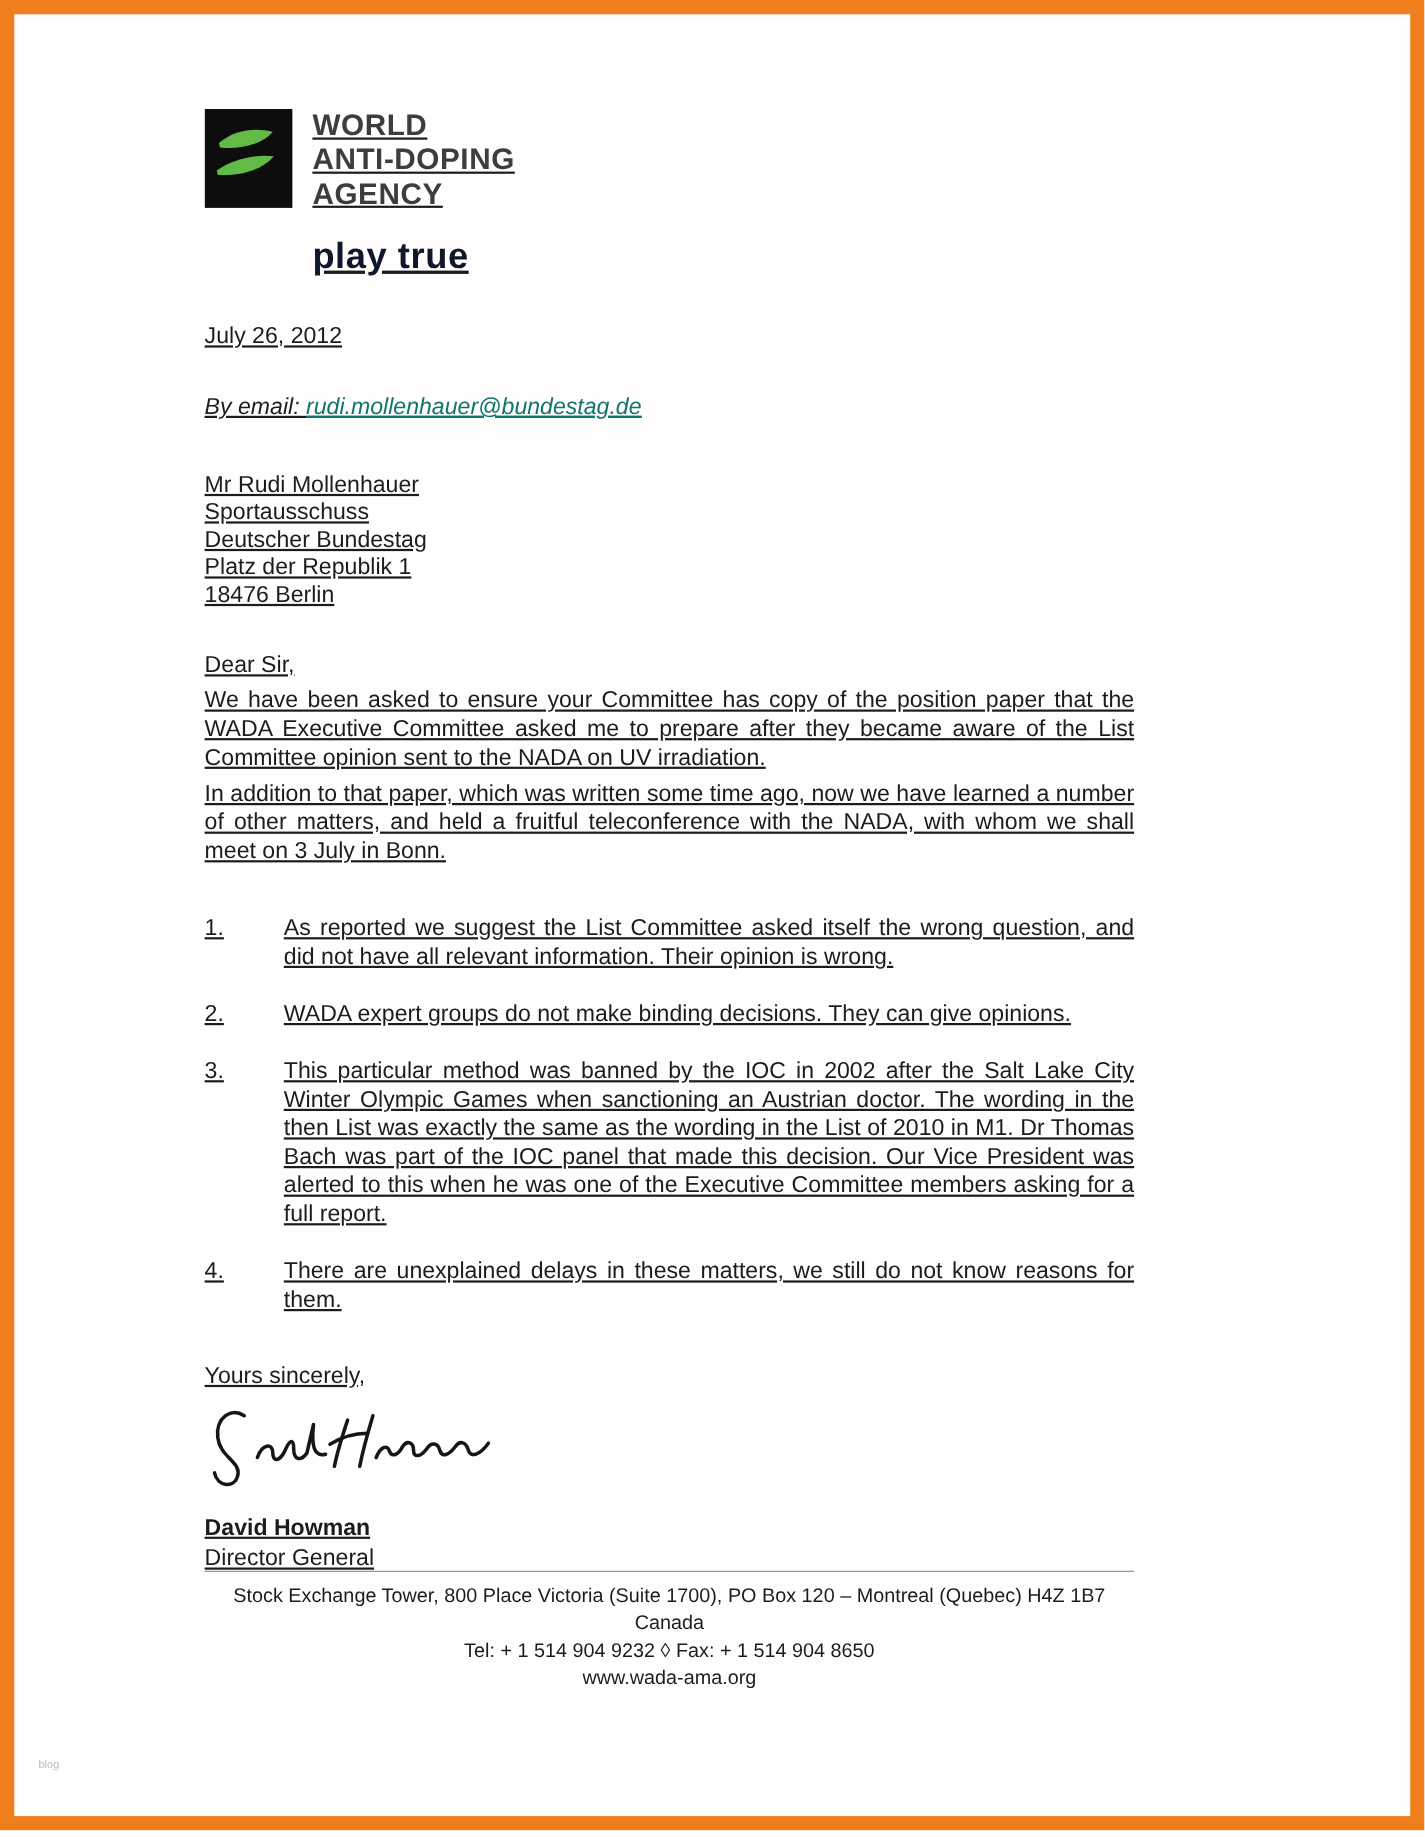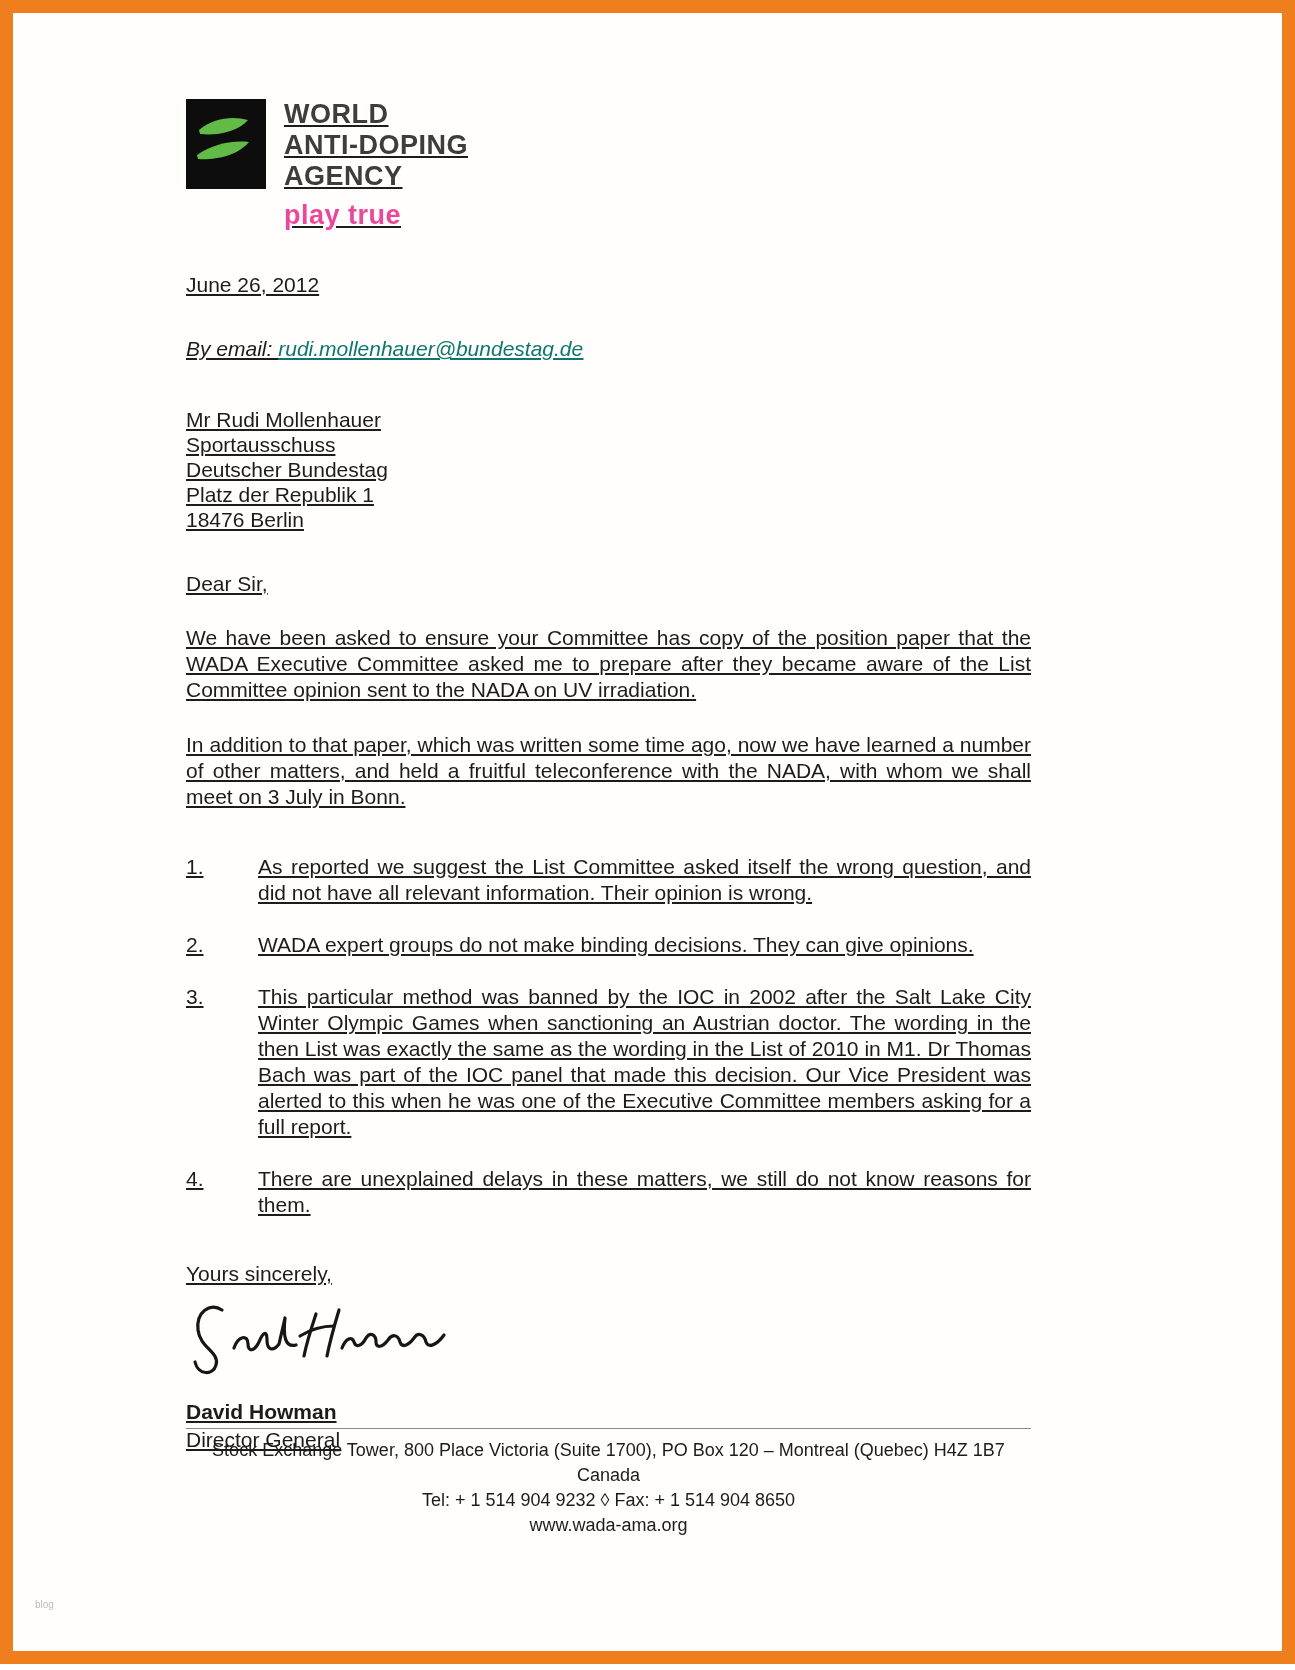--- a/index.html
+++ b/index.html
@@ -14,29 +14,29 @@
     overflow:hidden;
     text-decoration:underline;
   }
   .content { margin-left:173px; width:845px; }
 
   
   .logo-row { display:flex; padding-top:86px; }
   .logo-mark svg { display:block; }
   .logo-text { margin-left:18px; }
   .logo-line { font-size:27px; font-weight:700; line-height:31px; color:#3d3d3c; letter-spacing:0.5px; }
-  .logo-tagline { margin-top:8px; font-size:27px; font-weight:700; color:#ec4899; letter-spacing:0.5px; }
+  .logo-tagline { margin-top:22px; font-size:33px; font-weight:700; color:#0f172a; letter-spacing:0.5px; }
 
   
   .date { margin-top:42px; font-size:21px; }
   .email-line { margin-top:40px; font-size:21px; font-style:italic; }
   .email-link { color:#0f766e; text-decoration:underline; cursor:pointer; }
   .address { margin-top:46px; font-size:21px; line-height:25px; }
   .salutation { margin-top:40px; font-size:21px; }
-  .para { margin-top:29px; font-size:21px; line-height:26px; text-align:justify; }
+  .para { margin-top:7px; font-size:21px; line-height:26px; text-align:justify; }
   .items { margin-top:44px; }
   .item { display:flex; margin-bottom:26px; font-size:21px; line-height:26px; }
   .item-number { flex:0 0 72px; }
   .item-text { flex:1; text-align:justify; }
   .closing { margin-top:44px; font-size:21px; }
   .signature { margin-top:4px; height:90px; }
   .signer-name { font-size:21px; font-weight:700; margin-top:20px; }
   .signer-title { font-size:21px; margin-top:4px; }
 
   
@@ -66,21 +66,21 @@
         </svg>
       </div>
       <div class="logo-text">
         <div class="logo-line">WORLD</div>
         <div class="logo-line">ANTI-DOPING</div>
         <div class="logo-line">AGENCY</div>
         <div class="logo-tagline">play true</div>
       </div>
     </div>
 
-    <div class="date">June 26, 2012</div>
+    <div class="date">July 26, 2012</div>
 
     <div class="email-line">
       <span>By email: </span><span class="email-link">rudi.mollenhauer@bundestag.de</span>
     </div>
 
     <div class="address">
       <div>Mr Rudi Mollenhauer</div>
       <div>Sportausschuss</div>
       <div>Deutscher Bundestag</div>
       <div>Platz der Republik 1</div>

